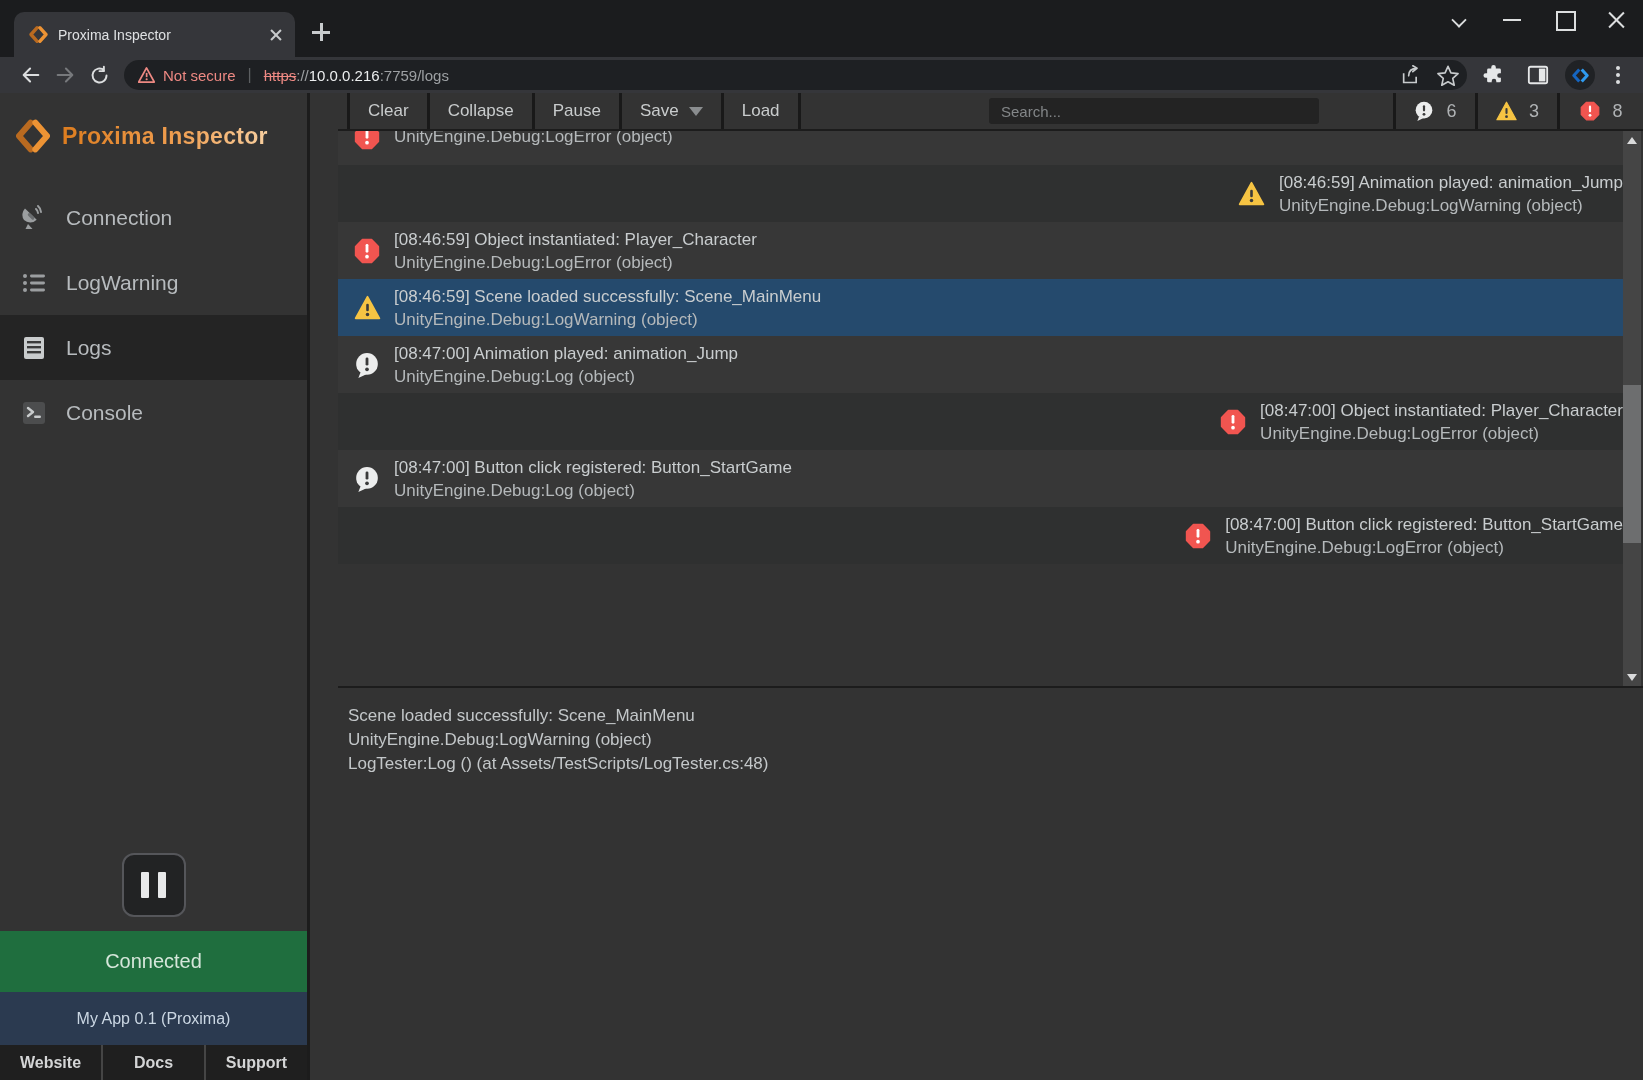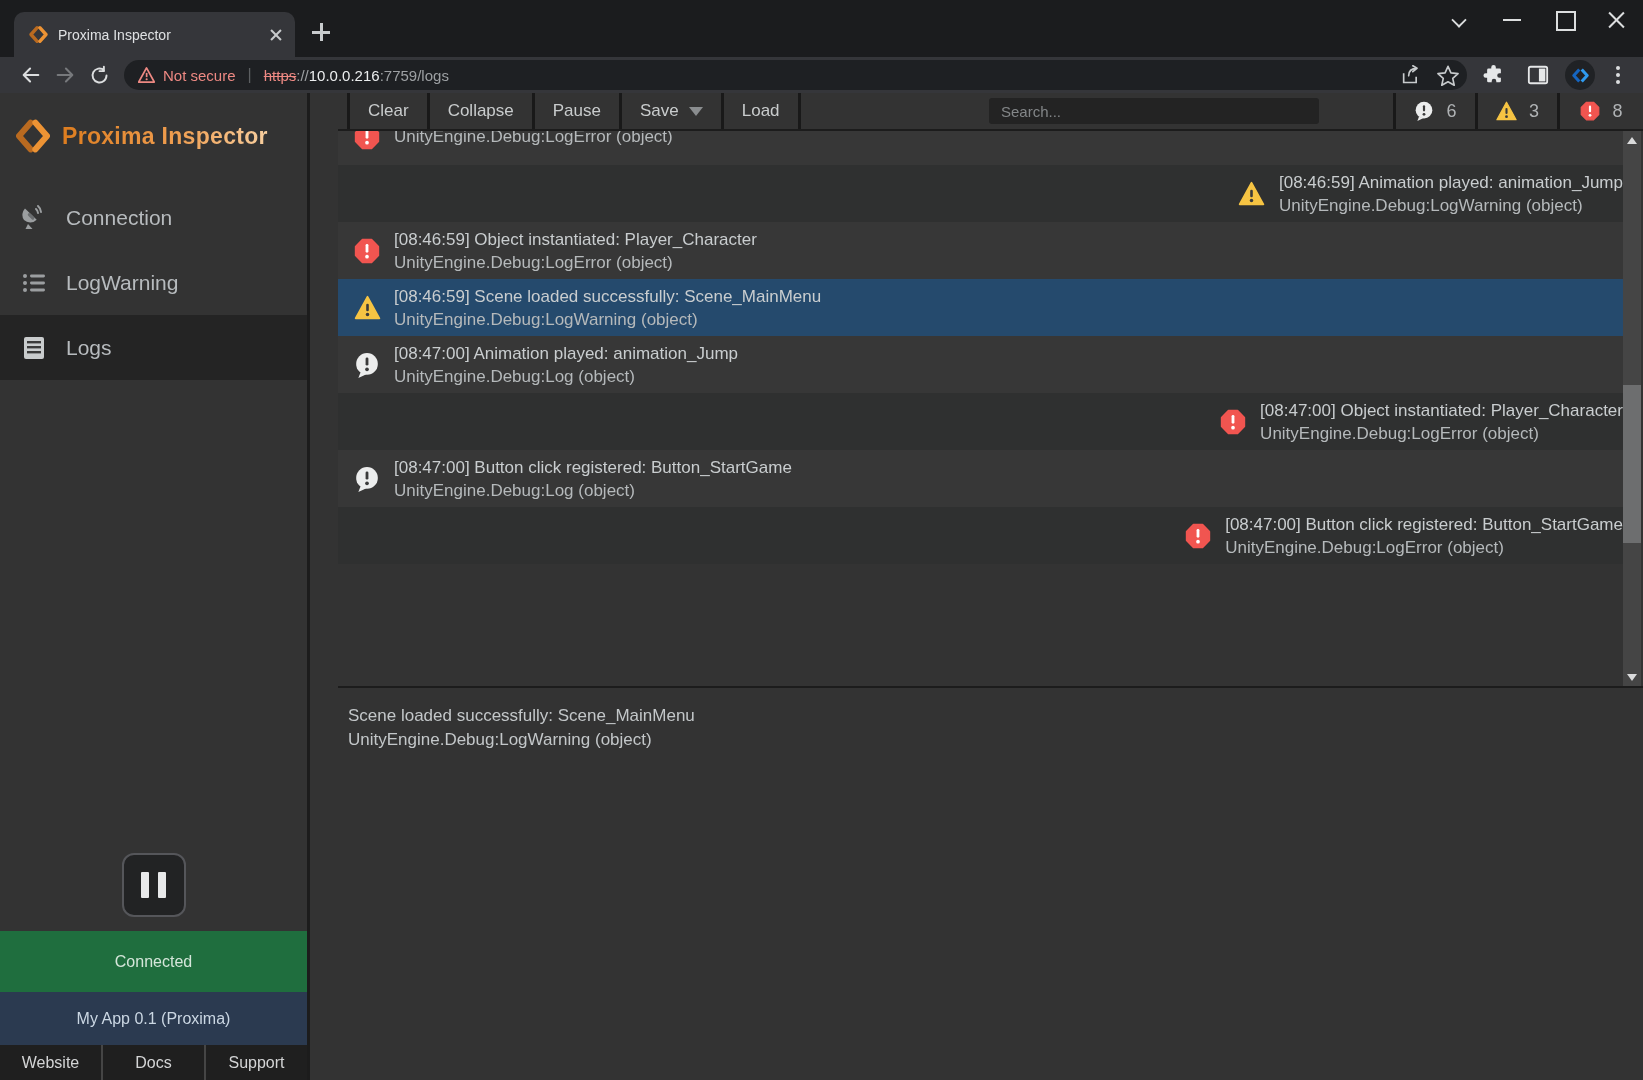--- a/index.html
+++ b/index.html
@@ -56,25 +56,25 @@
                -webkit-background-clip:text; background-clip:text; color:transparent; }
   .nav-list { margin-top:28px; }
   .nav-item { height:65px; display:flex; align-items:center; gap:18px; padding-left:20px;
               color:#b7bbbe; font-size:21px; cursor:pointer; }
   .nav-item.active { background:#242424; }
   .side-spacer { flex:1; position:relative; }
   .pause-btn { position:absolute; left:50%; transform:translateX(-50%); bottom:14px;
                width:64px; height:64px; background:#222324; border:2px solid #55565a;
                border-radius:12px; display:flex; align-items:center; justify-content:center; gap:9px; }
   .pause-btn i { display:block; width:8px; height:26px; background:#e8e9ea; border-radius:1px; }
-  .conn-bar { height:61px; background:#1f6e3e; color:#d5e6da; font-size:16px;
+  .conn-bar { height:61px; background:#1f6e3e; color:#d5e6da; font-size:20px;
               display:flex; align-items:center; justify-content:center; }
   .appname-bar { height:53px; background:#2b3a50; color:#cbd7e3; font-size:16px;
                  display:flex; align-items:center; justify-content:center; }
-  .side-footer { height:35px; background:#1f1f1f; display:flex; }
+  .side-footer { height:35px; background:#1f1f1f; display:flex;font-weight:bold; }
   .sf-link { flex:1; display:flex; align-items:center; justify-content:center;
              color:#d4d5d6; font-size:16px; cursor:pointer; }
   .sf-link + .sf-link { border-left:2px solid #454545; }
 
   .main { flex:1; background:#333333; display:flex; flex-direction:column; min-width:0;padding-left:28px; }
 
   
   .toolbar { height:38px; background:#333333; border-bottom:2px solid #1c1c1c;
              display:flex; align-items:stretch; }
   .tb-stub { width:12px; border-right:3px solid #191919; }
@@ -254,20 +254,30 @@
         <span>
           <svg width="28" height="28" viewBox="0 0 28 28">
             <rect x="4" y="3" width="20" height="22" rx="2" fill="#c9cccd"></rect>
             <rect x="7" y="7" width="14" height="2.4" fill="#3a3a3a"></rect>
             <rect x="7" y="12" width="14" height="2.4" fill="#3a3a3a"></rect>
             <rect x="7" y="17" width="14" height="2.4" fill="#3a3a3a"></rect>
           </svg>
         </span>
         <span>Logs</span>
       </div>
+      <div class="nav-item">
+        <span>
+          <svg width="28" height="28" viewBox="0 0 28 28">
+            <rect x="3" y="3" width="22" height="22" rx="3" fill="#4c4d4e"></rect>
+            <path d="M8 9 L13 13 L8 17" fill="none" stroke="#c9cccd" stroke-width="2.4" stroke-linecap="round" stroke-linejoin="round"></path>
+            <rect x="14" y="16.5" width="7" height="2.4" rx="1.2" fill="#c9cccd"></rect>
+          </svg>
+        </span>
+        <span>Console</span>
+      </div>
     </div>
 
     <div class="side-spacer">
       <div class="pause-btn">
         <i></i>
           <i></i>
       </div>
     </div>
 
     <div class="conn-bar">
@@ -449,15 +459,16 @@
         <span class="sbar-thumb"></span>
         <span class="sbar-down">
             <span class="tri-down"></span>
           </span>
       </div>
     </div>
 
     <div class="detail">
       <div>Scene loaded successfully: Scene_MainMenu</div>
       <div>UnityEngine.Debug:LogWarning (object)</div>
+      <div>LogTester:Log () (at Assets/TestScripts/LogTester.cs:48)</div>
     </div>
   </div>
 </div>
 
 </body></html>

